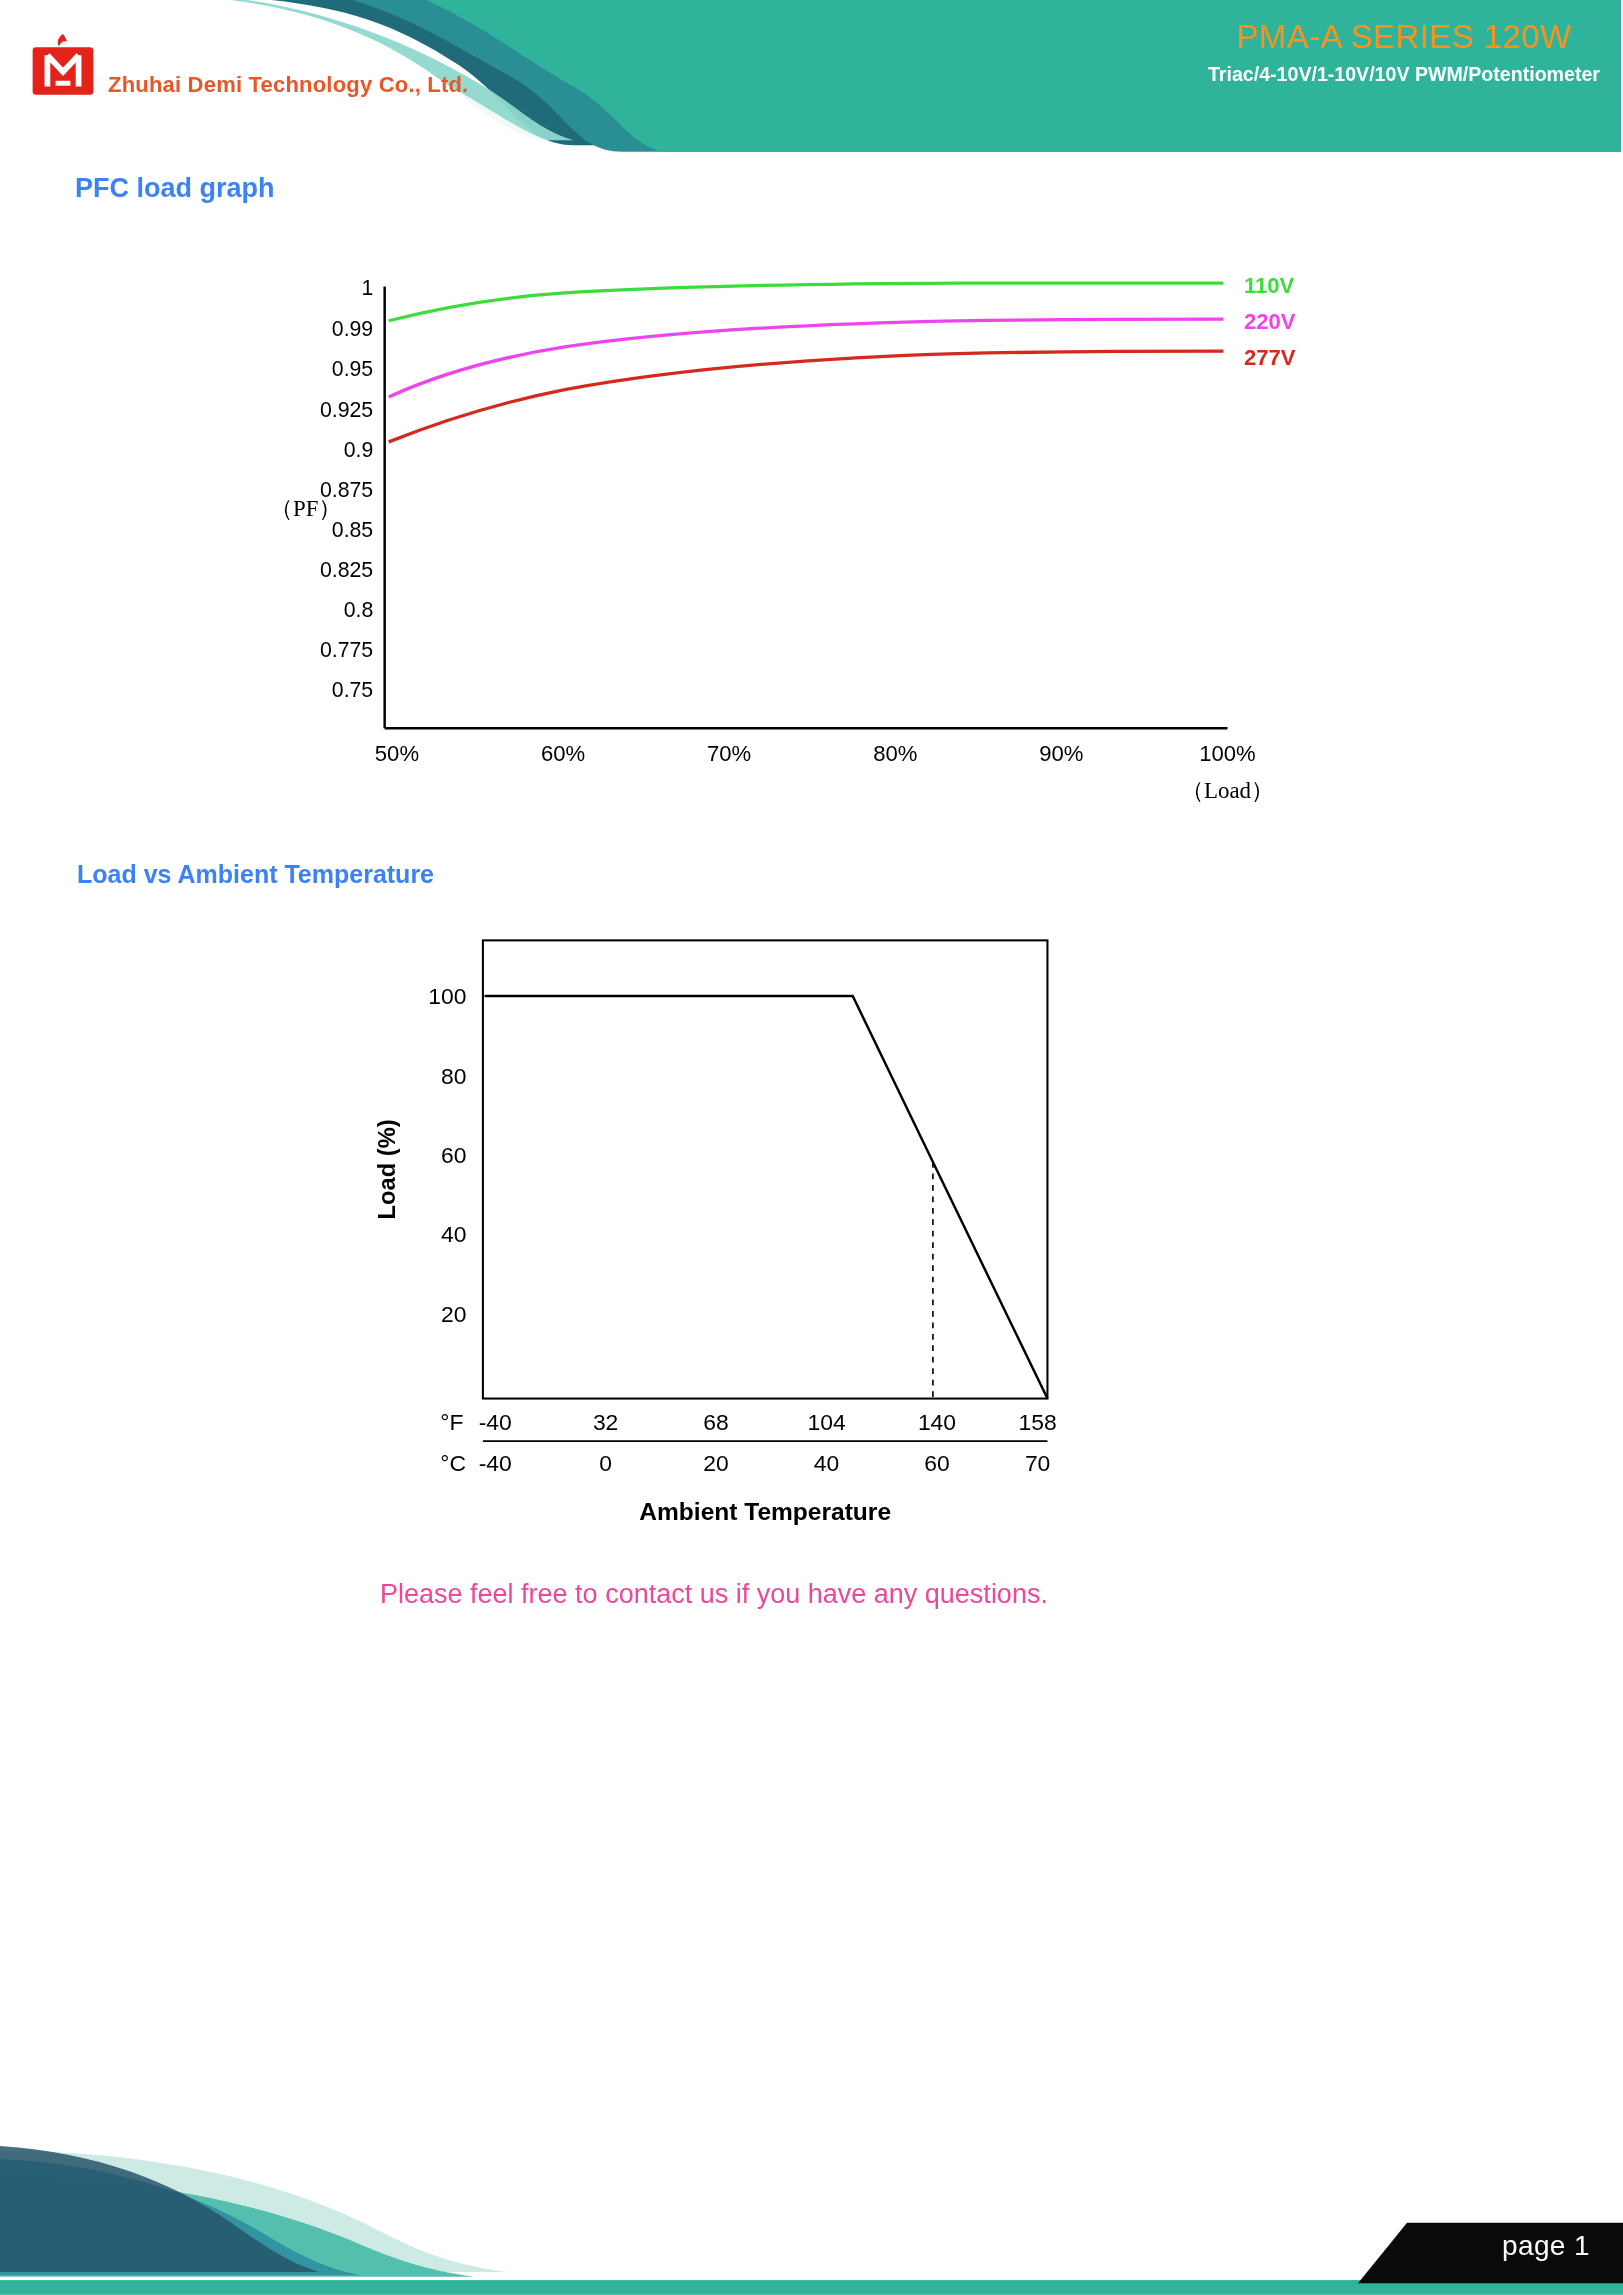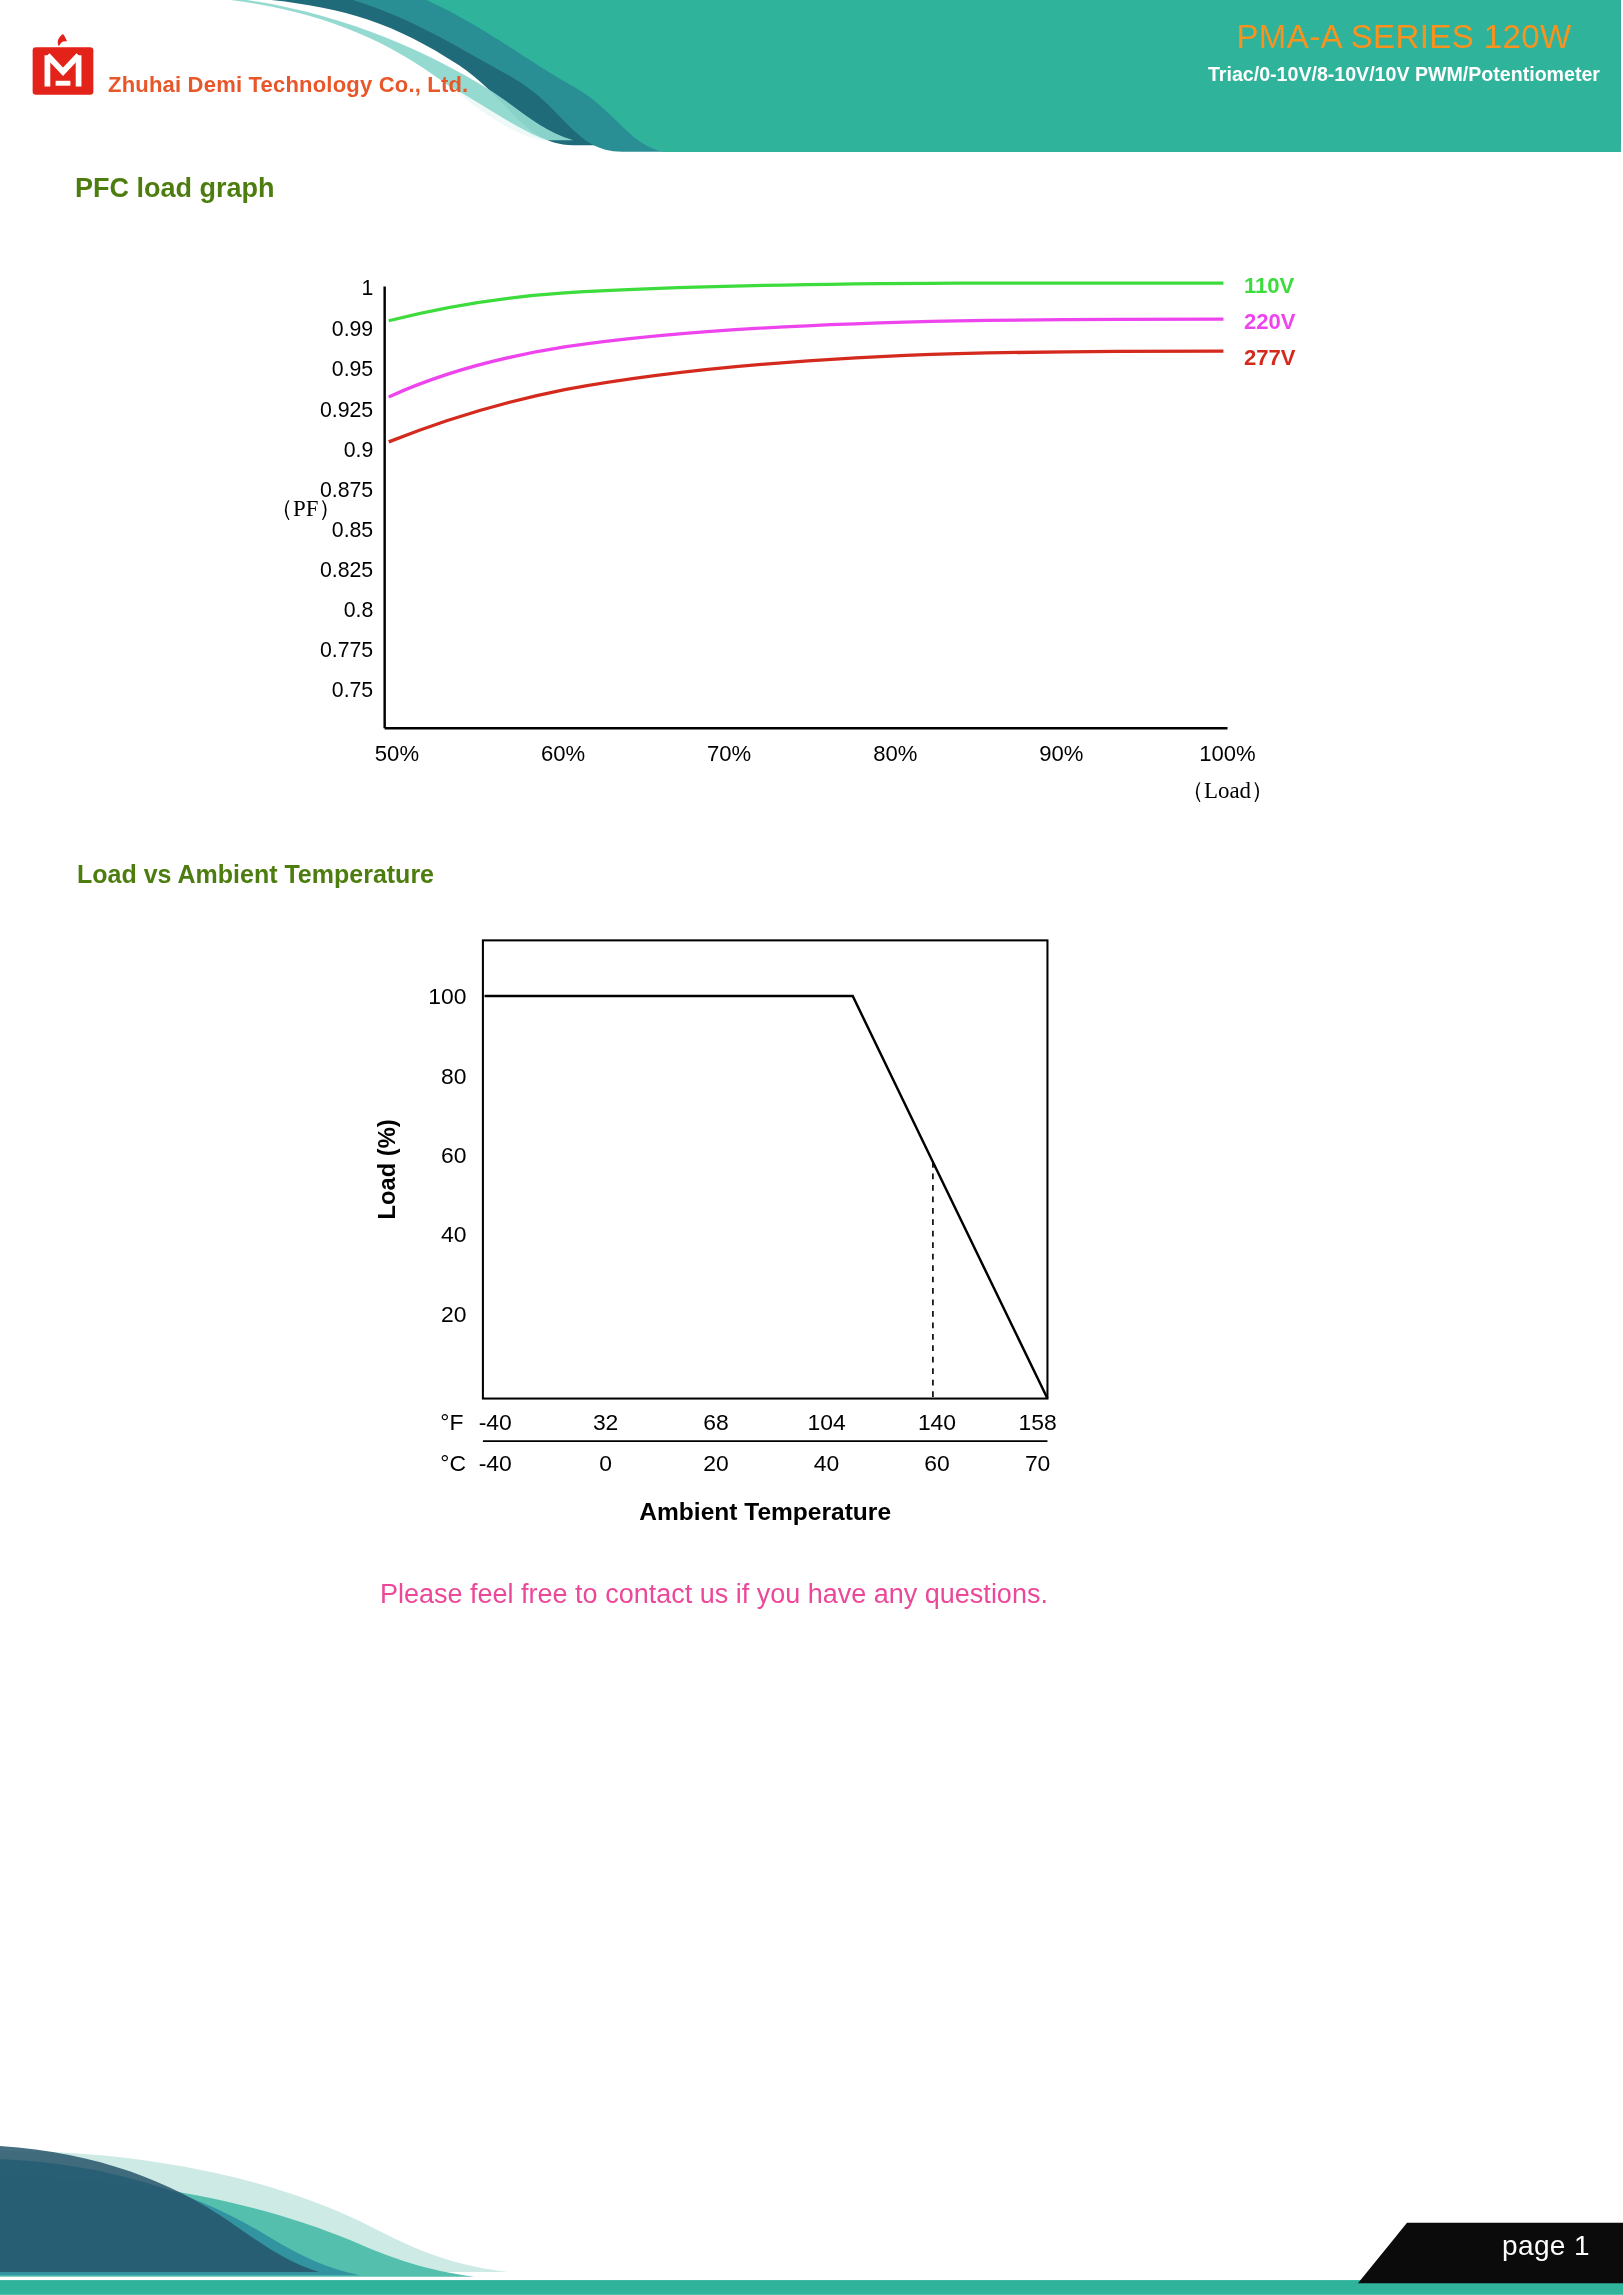--- a/index.html
+++ b/index.html
@@ -62,21 +62,21 @@
   .header-title .t2 {
     font-size: 19.6px;
     font-weight: bold;
     color: #ffffff;
     margin-top: 6.5px;
   }
 
   
   .section-title {
     position: absolute;
-    color: #4d7c0f;
+    color: #3b82f6;
     font-weight: bold;
     text-align: right;
   }
   #pfc-title {
     left: 75px;
     top: 173px;
     font-size: 27px;
   }
   #load-title {
     left: 77px;
@@ -159,21 +159,21 @@
         <path d="M20,26 L39,46 L58,26" stroke="#ffffff" stroke-width="7" fill="none"></path>
         <path d="M30,60 L48,60" stroke="#ffffff" stroke-width="6" fill="none"></path>
         <path d="M39,0 C33,4 31,10 34,15 C36,10 39,8 44,9 C42,5 41,2 39,0 Z" fill="#e32219"></path>
       </svg>
     </div>
     <div class="company-name">Zhuhai Demi Technology Co., Ltd.</div>
   </div>
 
   <div class="header-title">
     <div class="t1">PMA-A SERIES 120W</div>
-    <div class="t2">Triac/0-10V/8-10V/10V PWM/Potentiometer</div>
+    <div class="t2">Triac/4-10V/1-10V/10V PWM/Potentiometer</div>
   </div>
 </div>
 
 <div class="section-title" id="pfc-title">PFC load graph</div>
 
 <div id="pfc-chart">
   <svg width="1162" height="532" viewBox="0 0 1420 650" xmlns="http://www.w3.org/2000/svg">
 
     <line x1="200" y1="20" x2="200" y2="560" stroke="#000000" stroke-width="3"></line>
     <line x1="200" y1="560" x2="1230" y2="560" stroke="#000000" stroke-width="3"></line>

